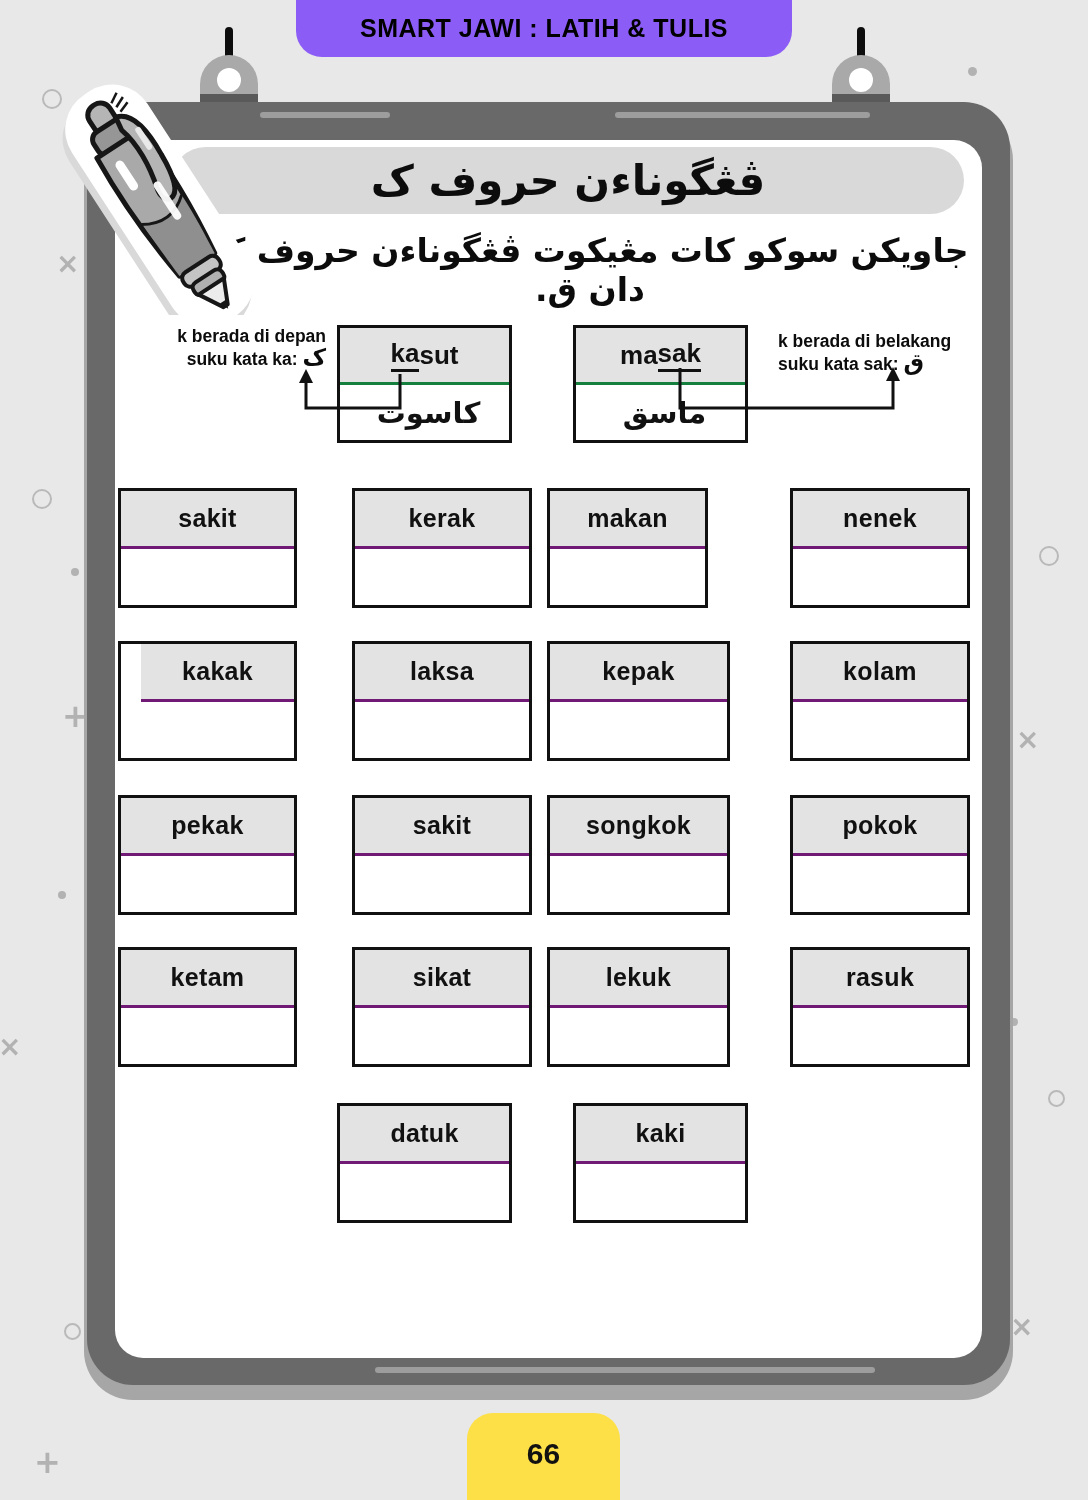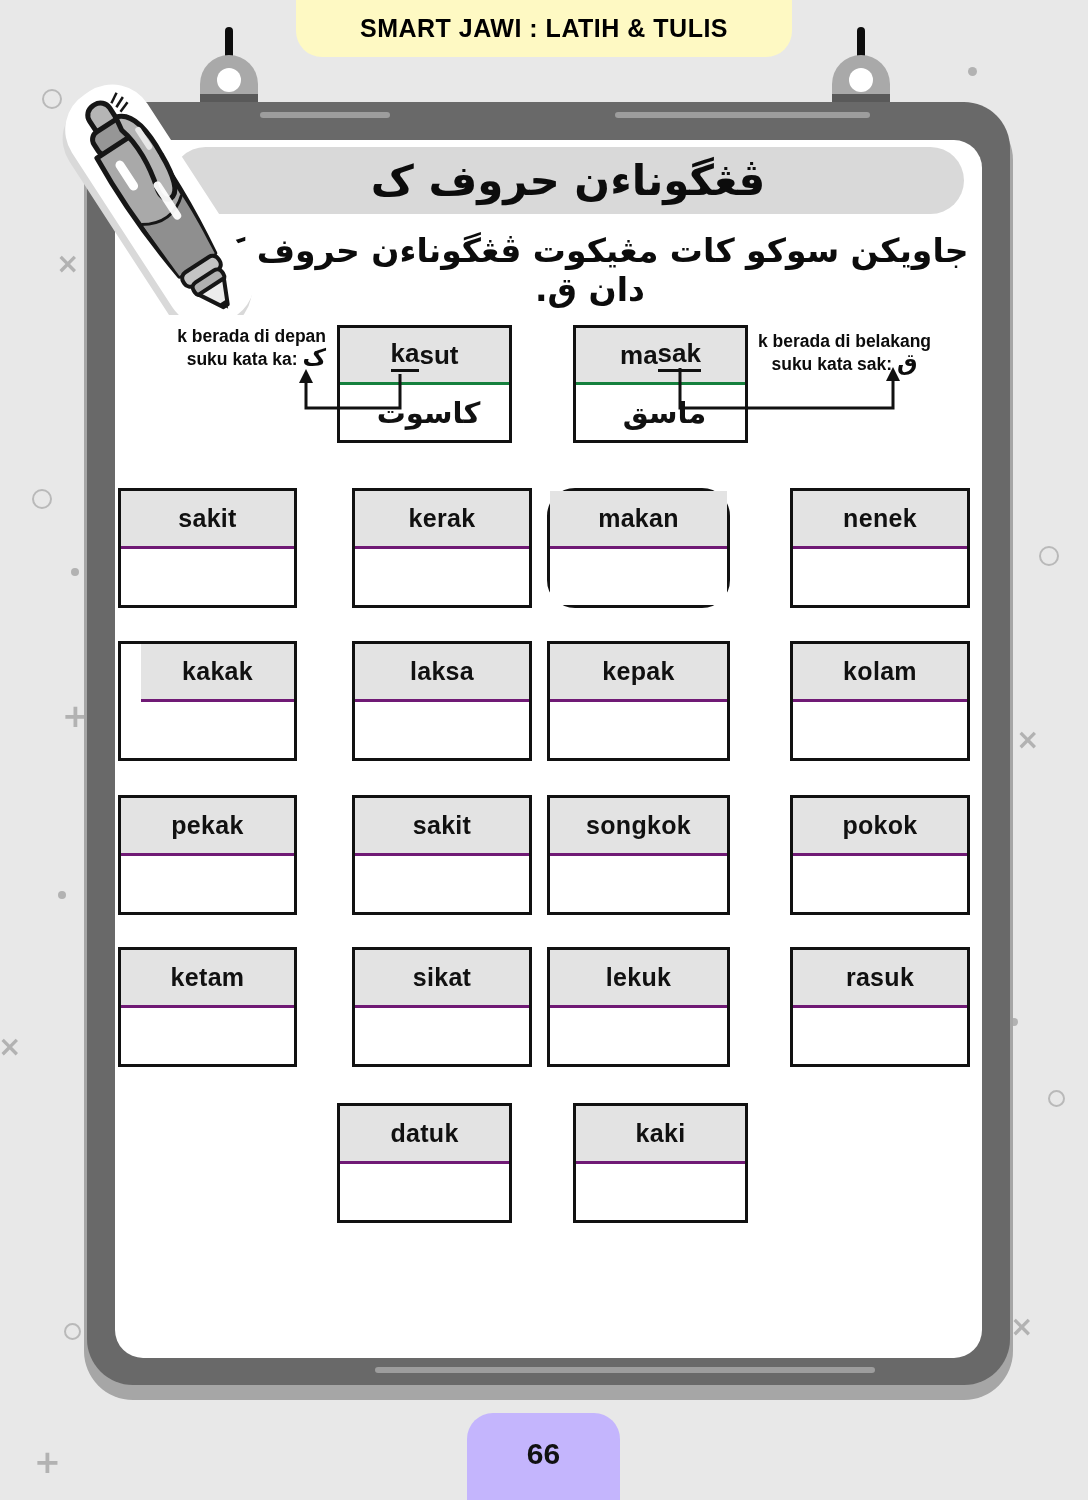--- a/index.html
+++ b/index.html
@@ -6,21 +6,21 @@
   .page{position:relative;width:1088px;height:1500px;background:#e8e8e8;overflow:hidden;
         font-family:"Liberation Sans",sans-serif;color:#111;}
 
   
   .deco-circle{position:absolute;border:2.5px solid #b9b9b9;border-radius:50%;}
   .deco-dot{position:absolute;background:#b2b2b2;border-radius:50%;}
   .deco-mark{position:absolute;color:#b2b2b2;font-weight:bold;line-height:1;
              font-family:"DejaVu Sans",sans-serif;}
 
   
-  .header-tab{position:absolute;left:296px;top:0;width:496px;height:57px;background:#fef9c3;
+  .header-tab{position:absolute;left:296px;top:0;width:496px;height:57px;background:#8b5cf6;
               border-radius:0 0 26px 26px;display:flex;align-items:center;justify-content:center;
               font-weight:bold;font-size:25px;letter-spacing:.5px;color:#000;}
 
   
   .clip{position:absolute;width:58px;height:76px;top:27px;}
   .clip .pin{position:absolute;left:25px;top:0;width:8px;height:50px;background:#0d0d0d;border-radius:4px;}
   .clip .arch{position:absolute;left:0;top:28px;width:58px;height:39px;background:#a9a9a9;border-radius:29px 29px 0 0;}
   .clip .hole{position:absolute;left:17px;top:41px;width:24px;height:24px;background:#fff;border-radius:50%;}
   .clip .base{position:absolute;left:0;top:67px;width:58px;height:9px;background:#595959;}
 
@@ -51,21 +51,21 @@
 
   
   .wbox{position:absolute;height:120px;border:3px solid #111;background:#fff;box-sizing:border-box;}
   .wbox .head{height:55px;background:#e3e3e3;border-bottom:3px solid #701a75;display:flex;
               align-items:center;justify-content:center;font-size:25px;font-weight:bold;letter-spacing:.3px;}
   .wbox .body{height:56px;background:#fff;}
 
   .arrows{position:absolute;left:0;top:0;width:1088px;height:1500px;pointer-events:none;}
 
   
-  .page-number-tab{position:absolute;left:467px;top:1413px;width:153px;height:87px;background:#c4b5fd;
+  .page-number-tab{position:absolute;left:467px;top:1413px;width:153px;height:87px;background:#fde047;
                    border-radius:26px 26px 0 0;text-align:center;}
   .page-number-tab .num{margin-top:24px;font-size:30px;font-weight:bold;display:inline-block;}
 
   .pen{position:absolute;left:48px;top:80px;width:210px;height:235px;}
 </style>
 </head>
 <body>
 
 <div class="page">
 
@@ -110,21 +110,21 @@
   </div>
   <div class="instruction">جاويکن سوکو کات مڠيکوت ڤڠگوناءن حروف ک دان ق.</div>
 
   <div class="note" style="left:128px;top:326px;width:198px;text-align:right;">
     <div>k berada di depan</div>
     <div>
       <span>suku kata ka:</span>
       <span class="letter">ک</span>
     </div>
   </div>
-  <div class="note" style="left:742px;top:331px;width:205px;text-align:center;">
+  <div class="note" style="left:778px;top:331px;width:205px;text-align:left;">
     <div>k berada di belakang</div>
     <div>
       <span>suku kata sak:</span>
       <span class="letter">ق</span>
     </div>
   </div>
 
   <div class="exbox" style="left:337px;top:325px;">
     <div class="head">
       <span></span>
@@ -150,21 +150,21 @@
   </svg>
 
   <div class="wbox" style="left:118px;top:488px;width:179px;">
     <div class="head">sakit</div>
     <div class="body"></div>
   </div>
   <div class="wbox" style="left:352px;top:488px;width:180px;">
     <div class="head">kerak</div>
     <div class="body"></div>
   </div>
-  <div class="wbox" style="left:547px;top:488px;width:183px;border-radius:28px;">
+  <div class="wbox" style="left:547px;top:488px;width:161px;">
     <div class="head">makan</div>
     <div class="body"></div>
   </div>
   <div class="wbox" style="left:790px;top:488px;width:180px;">
     <div class="head">nenek</div>
     <div class="body"></div>
   </div>
 
   <div class="wbox" style="left:118px;top:641px;width:179px;padding-left:20px;">
     <div class="head">kakak</div>

